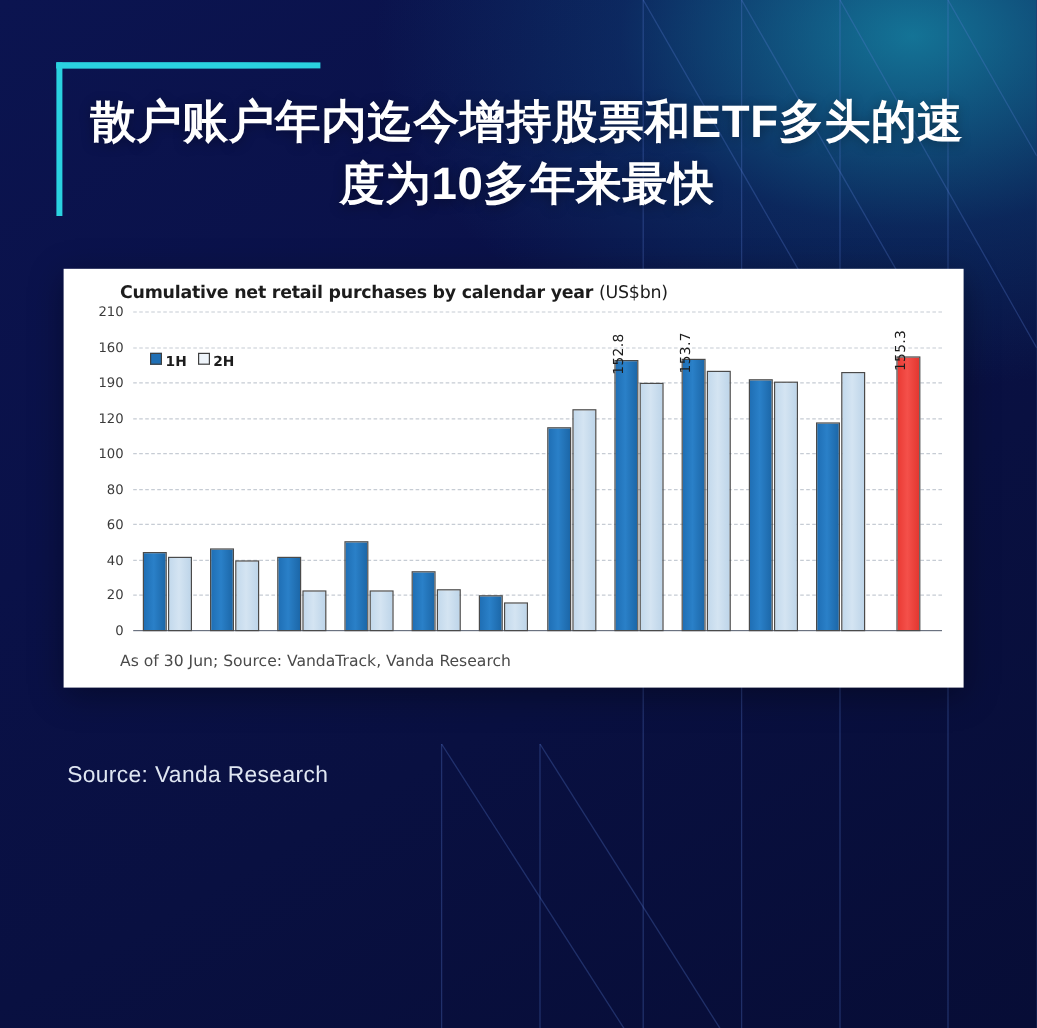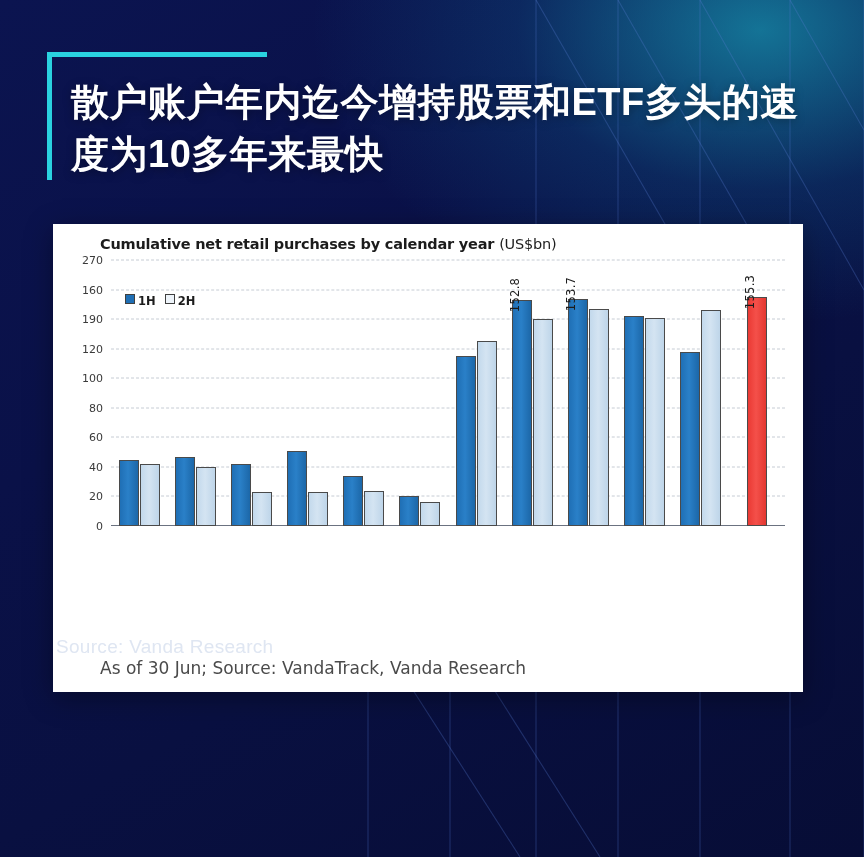--- a/index.html
+++ b/index.html
@@ -23,20 +23,21 @@
     position: absolute; inset: 0;
     pointer-events: none;
   }
   .deco svg { display: block; width: 100%; height: 100%; }
 
   
   .headline-wrap {
     position: absolute;
     left: 47px; top: 52px;
     width: 760px;
+    text-align: center;
   }
   .bracket {
     position: absolute;
     left: 0; top: 0;
     width: 220px; height: 128px;
     border-left: 5px solid #2ad2e0;
     border-top: 5px solid #2ad2e0;
     box-sizing: border-box;
   }
   .bracket::after {
@@ -56,21 +57,21 @@
     font-weight: 700;
     letter-spacing: 0.5px;
     max-width: 742px;
     text-shadow: 0 2px 10px rgba(0,0,0,0.35);
   }
 
   
   .chart-card {
     position: absolute;
     left: 53px; top: 224px;
-    width: 750px; height: 468px;
+    width: 750px; height: 349px;
     background: #ffffff;
     box-shadow: 0 6px 26px rgba(0,0,0,0.35);
   }
   .chart-inner {
     position: absolute;
     left: 0; top: 0; right: 0; bottom: 0;
     padding: 10px 14px 8px 14px;
     box-sizing: border-box;
   }
   .chart-title {
@@ -188,21 +189,21 @@
     width: 10px; height: 10px;
     border: 1px solid #3f3f3f;
     box-sizing: border-box;
   }
   .legend-swatch.h1 { background: #1f6fb5; }
   .legend-swatch.h2 { background: #eef4fa; }
   .chart-note {
     position: absolute;
     left: 47px; bottom: 14px;
     font-family: "DejaVu Sans", sans-serif;
-    font-size: 17px;
+    font-size: 13px;
     color: #4a4a4a;
   }
 
   
   .source {
     position: absolute;
     left: 56px; top: 636px;
     color: #dfe6f2;
     font-size: 19px;
     letter-spacing: 0.3px;
@@ -259,21 +260,21 @@
     <div class="chart-inner">
 
       <div class="chart-title">
         <span>Cumulative net retail purchases by calendar year</span>
         <span class="unit">(US$bn)</span>
       </div>
 
       <div class="plot-area">
 
         <div class="y-axis" id="yAxis">
-            <div class="y-tick" style="top: 0px;">270</div>
+            <div class="y-tick" style="top: 0px;">210</div>
             <div class="y-tick" style="top: 29.5556px;">160</div>
             <div class="y-tick" style="top: 59.1111px;">190</div>
             <div class="y-tick" style="top: 88.6667px;">120</div>
             <div class="y-tick" style="top: 118.222px;">100</div>
             <div class="y-tick" style="top: 147.778px;">80</div>
             <div class="y-tick" style="top: 177.333px;">60</div>
             <div class="y-tick" style="top: 206.889px;">40</div>
             <div class="y-tick" style="top: 236.444px;">20</div>
             <div class="y-tick" style="top: 266px;">0</div>
           </div>

